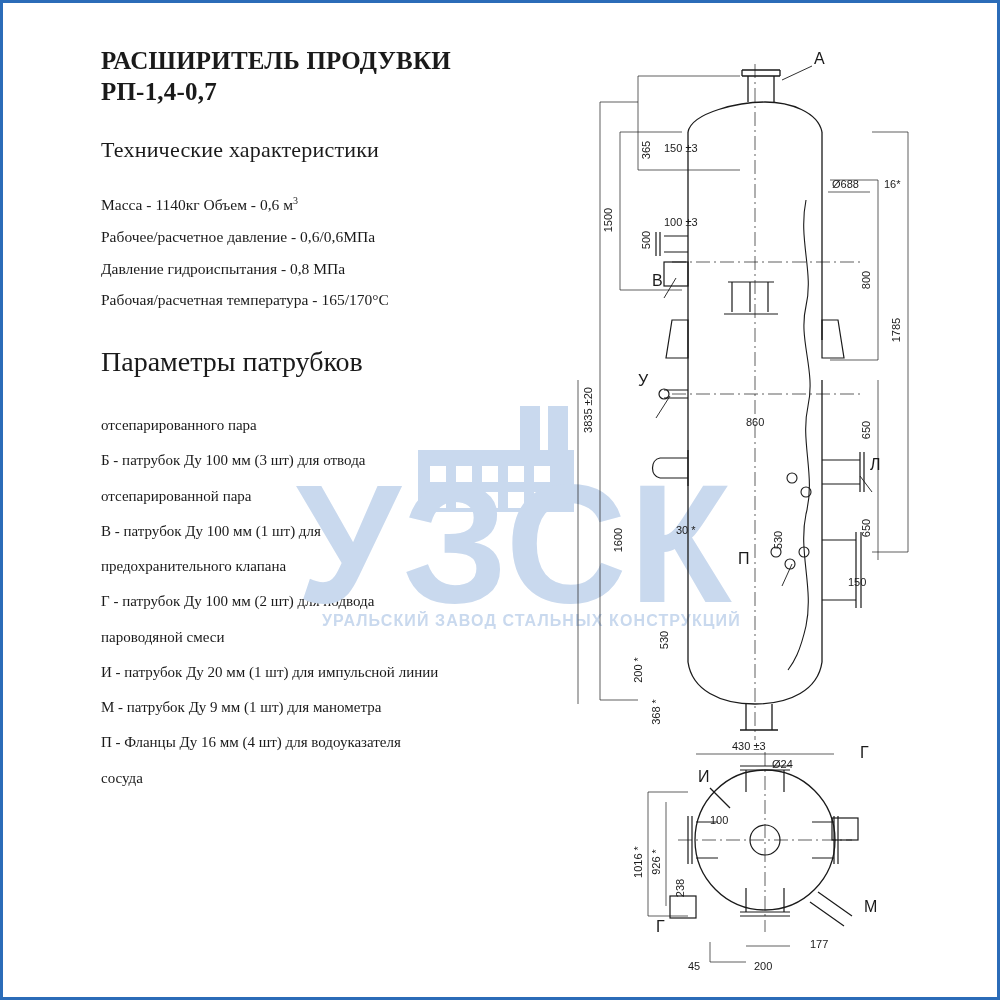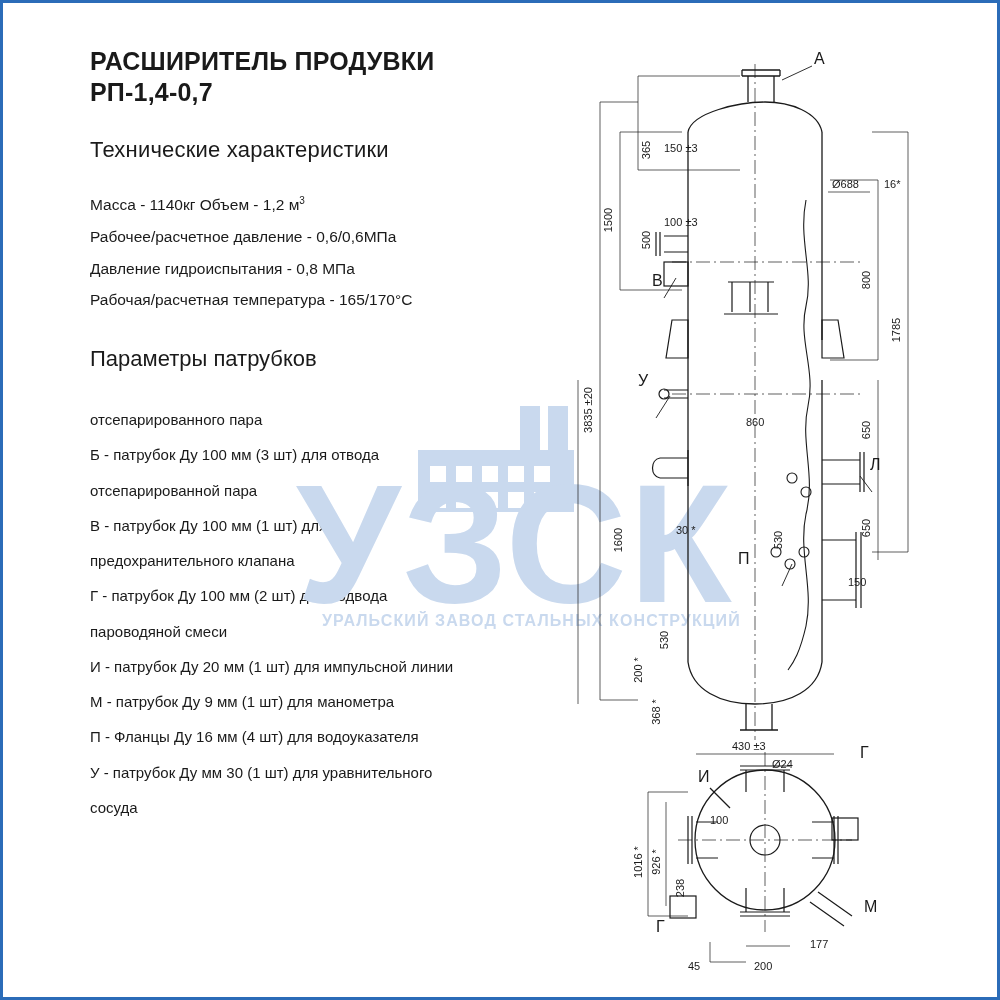--- a/index.html
+++ b/index.html
@@ -11,32 +11,32 @@
     position:relative;
     overflow:hidden;
   }
   .frame{
     position:absolute;left:0;top:0;width:1000px;height:1000px;
     border:3px solid #2b6cb8;
     box-sizing:border-box;
   }
   
   .left{
-    position:absolute;left:90px;top:46px;width:470px;
+    position:absolute;left:101px;top:46px;width:470px;font-family:Liberation Serif, serif;
   }
   .title{
     font-size:25px;font-weight:bold;line-height:1.22;letter-spacing:.2px;
     margin:0 0 30px 0;
   }
   .h2{
     font-size:22px;font-weight:normal;margin:0 0 26px 0;letter-spacing:.2px;
   }
   .specs{font-size:15.5px;line-height:2.05;margin:0 0 30px 0;}
   .specs div{white-space:nowrap;}
-  .h2b{font-size:22px;font-weight:normal;margin:8px 0 30px 0;}
+  .h2b{font-size:28px;font-weight:normal;margin:8px 0 30px 0;}
   .nozzles{font-size:15px;line-height:2.35;}
   .nozzles p{margin:0;}
   sup{font-size:10px;}
   
   .wm{
     position:absolute;left:290px;top:390px;width:640px;height:290px;
     pointer-events:none;
   }
   .wm .uzk{
     position:absolute;left:6px;top:70px;
@@ -66,40 +66,39 @@
 <div class="left">
 
   <h1 class="title">
     <span>РАСШИРИТЕЛЬ ПРОДУВКИ</span><br>
     <span>РП-1,4-0,7</span>
   </h1>
 
   <h2 class="h2">Технические характеристики</h2>
 
   <div class="specs">
-    <div><span>Масса - 1140кг   Объем - 1,2 м</span><sup>3</sup></div>
+    <div><span>Масса - 1140кг   Объем - 0,6 м</span><sup>3</sup></div>
     <div>Рабочее/расчетное давление - 0,6/0,6МПа</div>
     <div>Давление гидроиспытания - 0,8 МПа</div>
     <div>Рабочая/расчетная температура - 165/170°С</div>
   </div>
 
   <h2 class="h2b">Параметры патрубков</h2>
 
   <div class="nozzles">
     <p>отсепарированного пара</p>
     <p>Б - патрубок Ду 100 мм (3 шт) для отвода</p>
     <p>отсепарированной пара</p>
     <p>В - патрубок Ду 100 мм (1 шт) для</p>
     <p>предохранительного клапана</p>
     <p>Г - патрубок Ду 100 мм (2 шт) для подвода</p>
     <p>пароводяной смеси</p>
     <p>И - патрубок Ду 20 мм (1 шт) для импульсной линии</p>
     <p>М - патрубок Ду 9 мм (1 шт) для манометра</p>
     <p>П - Фланцы Ду 16 мм (4 шт) для водоуказателя</p>
-    <p>У - патрубок Ду мм 30 (1 шт) для уравнительного</p>
     <p>сосуда</p>
   </div>
 </div>
 
 <div class="wm">
   <svg class="fact" viewBox="0 0 160 112">
     <rect x="2" y="46" width="156" height="62" fill="#c9d9ee"></rect>
     <rect x="104" y="2" width="20" height="44" fill="#c9d9ee"></rect>
     <rect x="132" y="2" width="20" height="44" fill="#c9d9ee"></rect>
     <g fill="#ffffff">

